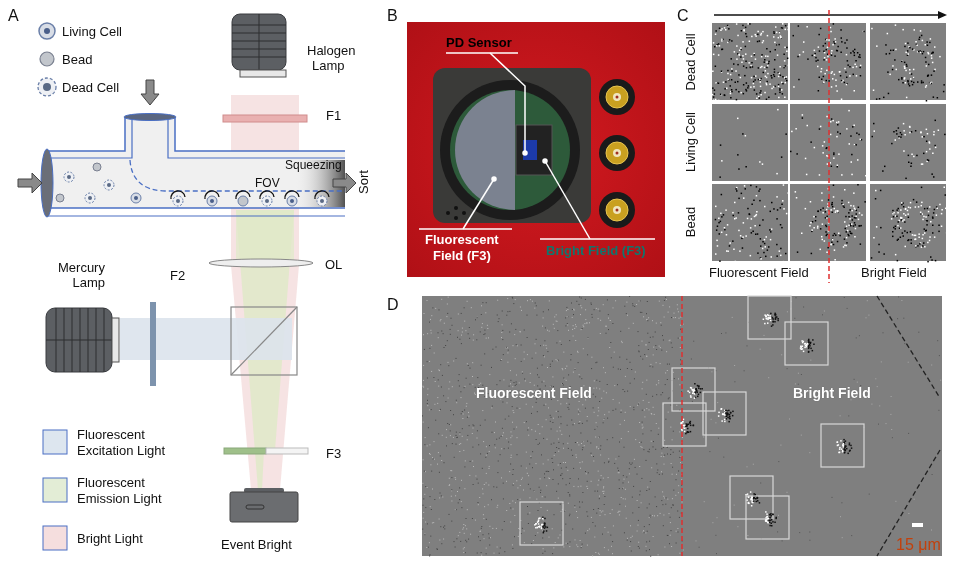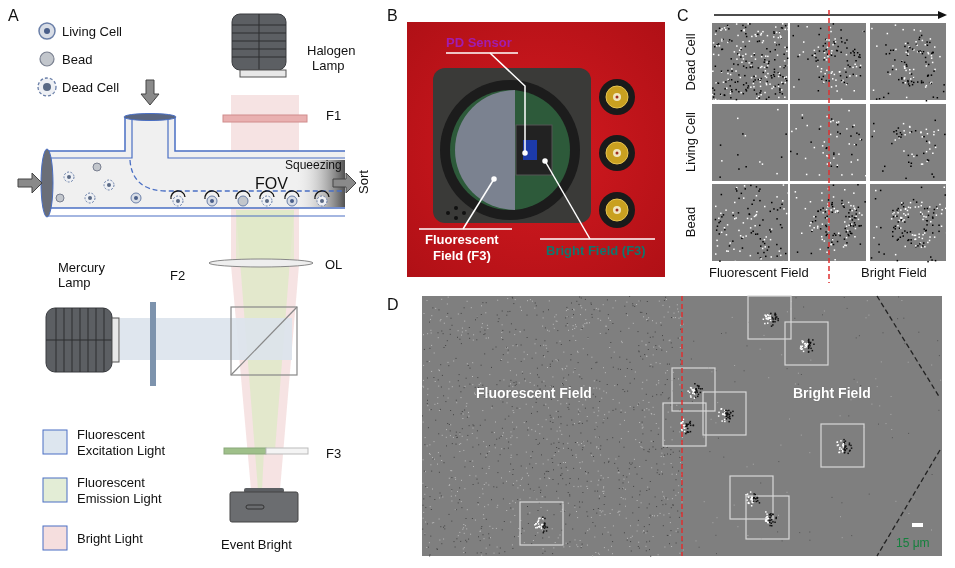--- a/index.html
+++ b/index.html
@@ -156,24 +156,24 @@
   <div class="abs lbl" style="left:62px;top:24px;">Living Cell</div>
   <div class="abs lbl" style="left:62px;top:52px;">Bead</div>
   <div class="abs lbl" style="left:62px;top:80px;">Dead Cell</div>
 
   <div class="abs lbl" style="left:307px;top:43px;">
     <div>Halogen</div>
     <div style="padding-left:5px;">Lamp</div>
   </div>
   <div class="abs lbl" style="left:326px;top:108px;">F1</div>
   <div class="abs lbl" style="left:285px;top:158px;font-size:12px;">Squeezing</div>
-  <div class="abs lbl" style="left:255px;top:176px;font-size:16px;">FOV</div>
+  <div class="abs lbl" style="left:255px;top:176px;font-size:12px;">FOV</div>
   <div class="abs lbl" style="left:356px;top:194px;transform:rotate(-90deg);transform-origin:left top;">Sort</div>
 
-  <div class="abs lbl" style="left:58px;top:260px;text-align:left;">
+  <div class="abs lbl" style="left:58px;top:260px;text-align:right;">
     <div>Mercury</div>
     <div>Lamp</div>
   </div>
   <div class="abs lbl" style="left:146px;top:268px;margin-left:24px;">F2</div>
   <div class="abs lbl" style="left:325px;top:257px;">OL</div>
   <div class="abs lbl" style="left:326px;top:446px;">F3</div>
   <div class="abs lbl" style="left:221px;top:537px;">Event Bright</div>
 
   <div class="abs legend-text" style="left:77px;top:427px;">
     <div>Fluorescent</div>
@@ -228,21 +228,21 @@
       <polyline points="490,53 525,86 525,153"></polyline>
       <circle cx="525" cy="153" r="2" fill="#fff"></circle>
       <line x1="419" y1="229" x2="512" y2="229"></line>
       <line x1="463" y1="229" x2="494" y2="179"></line>
       <circle cx="494" cy="179" r="2" fill="#fff"></circle>
       <line x1="540" y1="239" x2="655" y2="239"></line>
       <line x1="590" y1="239" x2="545" y2="161"></line>
       <circle cx="545" cy="161" r="2" fill="#fff"></circle>
     </g>
   </svg>
-  <div class="abs" style="left:446px;top:35px;color:#a21caf;font-size:13px;font-weight:bold;">PD Sensor</div>
+  <div class="abs" style="left:446px;top:35px;color:#000000;font-size:13px;font-weight:bold;">PD Sensor</div>
   <div class="abs" style="left:425px;top:232px;color:#fff;font-size:13px;font-weight:bold;text-align:center;line-height:16px;">
     <div>Fluorescent</div>
     <div>Field (F3)</div>
   </div>
   <div class="abs" style="left:546px;top:243px;color:#0f766e;font-size:13px;font-weight:bold;">Bright Field (F3)</div>
 </div>
 
 <div>
   <div class="abs plabel" style="left:677px;top:7px;">C</div>
   <svg width="955" height="568" id="panelC">
@@ -3234,14 +3234,14 @@
         <rect x="768.0" y="518.0" width="1.5" height="1.5" fill="#fff"></rect>
         <rect x="769.3" y="516.7" width="1.5" height="1.5" fill="#111"></rect>
       </g>
       <line x1="682" y1="296" x2="682" y2="556" stroke="#e03030" stroke-width="1.5" stroke-dasharray="5,3"></line>
       <polyline points="877,296 940,398" fill="none" stroke="#222" stroke-width="1.3" stroke-dasharray="5,3"></polyline>
       <polyline points="940,450 877,556" fill="none" stroke="#222" stroke-width="1.3" stroke-dasharray="5,3"></polyline>
       <rect x="912" y="523" width="11" height="4" fill="#fff"></rect>
     </svg>
   <div class="abs" style="left:476px;top:385px;color:#fff;font-size:14px;font-weight:bold;text-shadow:0 0 1px #555;">Fluorescent Field</div>
   <div class="abs" style="left:793px;top:385px;color:#fff;font-size:14px;font-weight:bold;text-shadow:0 0 1px #555;">Bright Field</div>
-  <div class="abs" style="left:896px;top:536px;color:#15803d;font-size:12px;">15 μm</div>
+  <div class="abs" style="left:896px;top:536px;color:#c2410c;font-size:16px;">15 μm</div>
 </div>
 
 </body></html>

